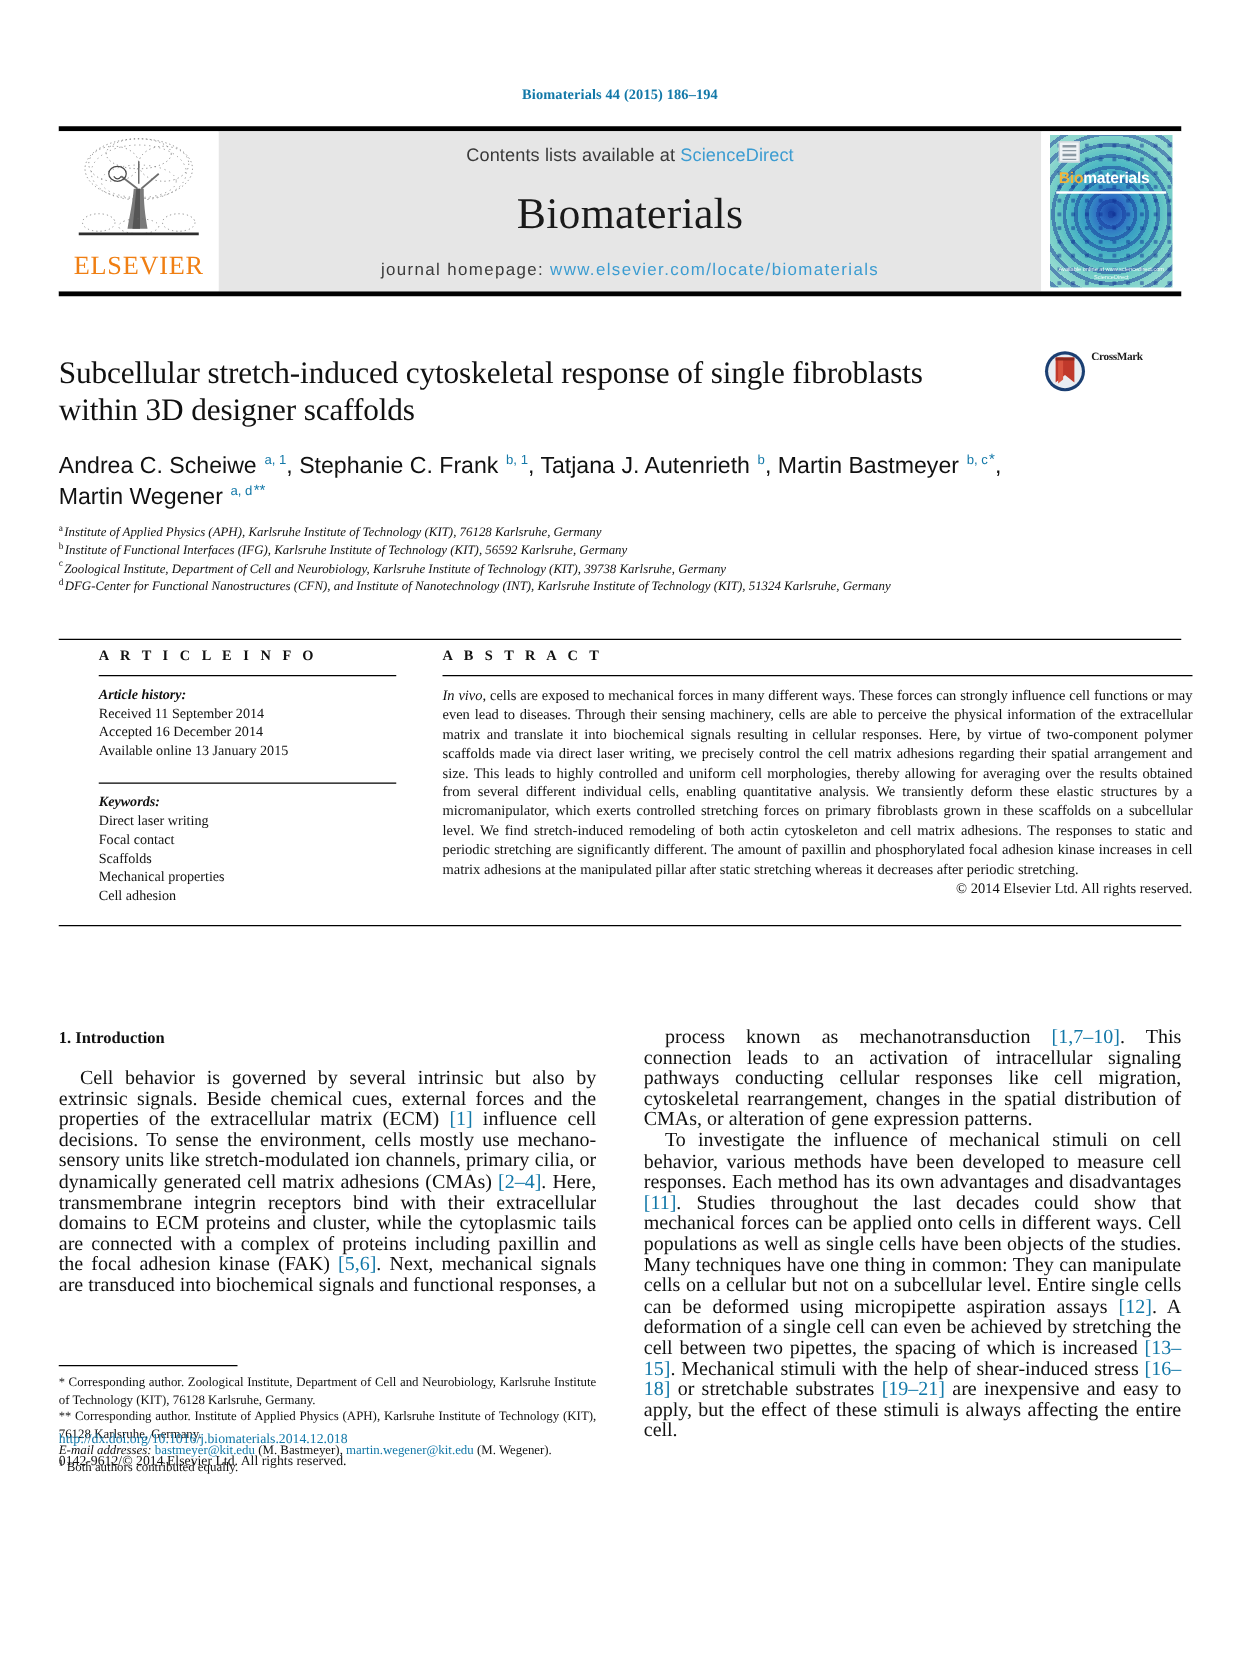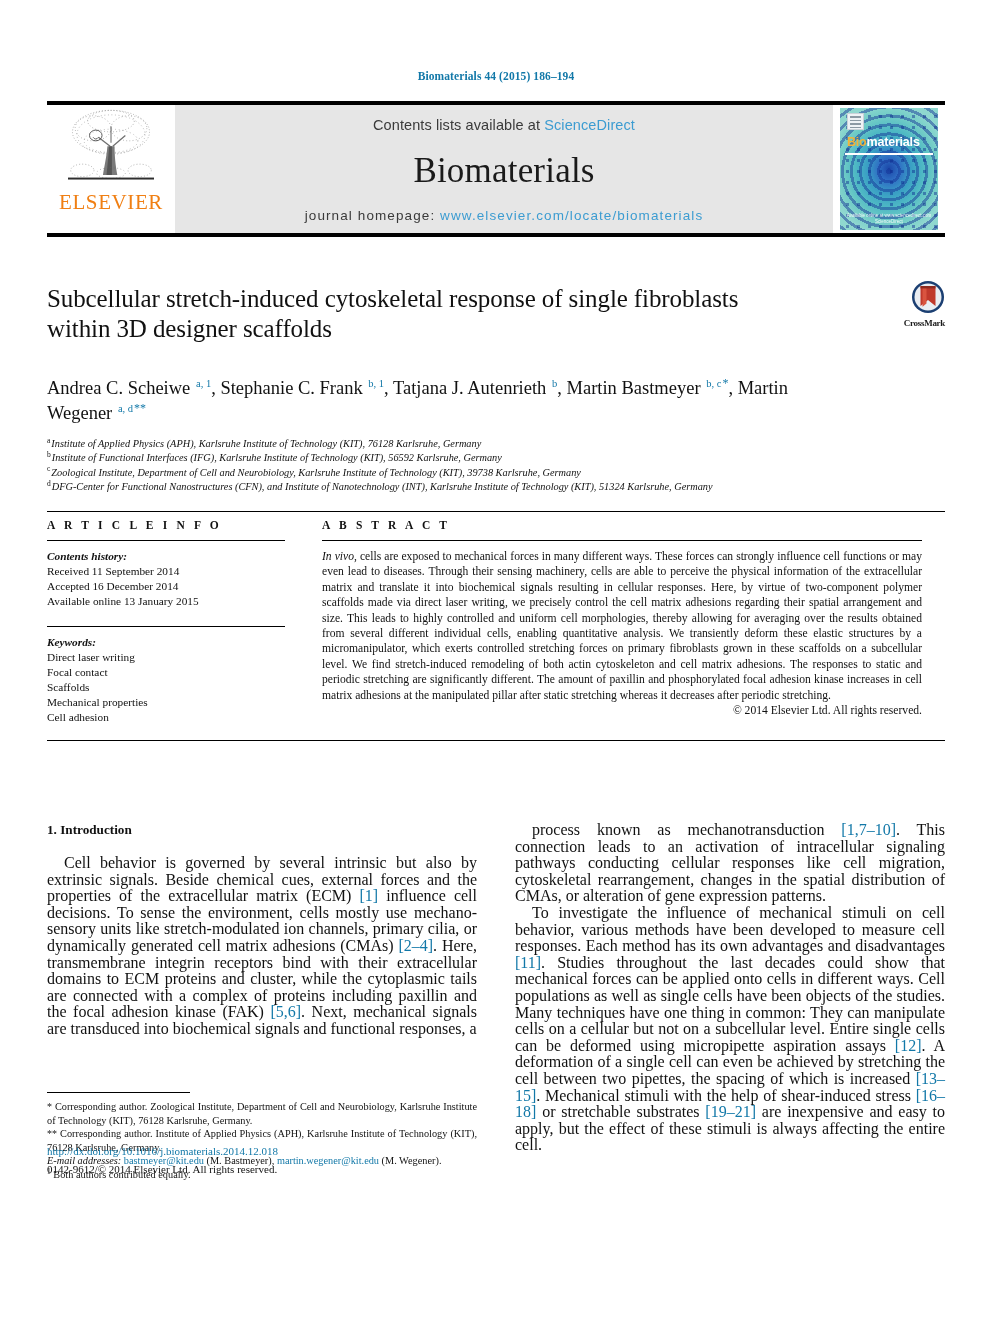--- a/index.html
+++ b/index.html
@@ -61,21 +61,21 @@
     height: 128px;
   }
 
   .elsevier-logo {
     width: 128px;
     flex: 0 0 128px;
     display: flex;
     flex-direction: column;
     justify-content: flex-end;
     align-items: center;
-    padding-bottom: 20px;
+    padding-bottom: 10px;
     box-sizing: border-box;
     background: #fff;
   }
   .tree-svg { display:block; }
   .elsevier-word {
     font-family: "Liberation Serif", serif;
     color: #f07f13;
     font-size: 21px;
     letter-spacing: 0.6px;
     line-height: 22px;
@@ -213,35 +213,34 @@
     color: #111;
     width: 760px;
     letter-spacing: -0.1px;
   }
   .crossmark {
     position: absolute;
     right: 0;
     top: -4px;
     width: 110px;
     display: flex;
-    align-items: flex-end;
+    align-items: flex-start;
     gap: 4px;
-    flex-direction: column;
   }
   .cm-word {
     font-family: "Liberation Serif", serif;
     font-size: 9px;
     font-weight: bold;
     color: #1b1b1b;
     letter-spacing: -0.3px;
   }
 
   .authors {
-    margin-top: 32px;
-    font-family: Liberation Serif, serif;
+    margin-top: 15px;
+    font-family: Liberation Sans, sans-serif;
     font-size: 18.5px;
     line-height: 25px;
     color: #111;
     width: 790px;
   }
   .authors sup {
     color: #1278a8;
     font-size: 10.5px;
     vertical-align: super;
     line-height: 0;
@@ -280,21 +279,21 @@
     background: #000;
     position: absolute;
     top: -8px;
     left: 0;
   }
   .band-cols {
     display: flex;
     flex-direction: row;
     gap: 37px;
   }
-  .col-info { width: 238px; flex: 0 0 238px; }
+  .col-info { width: 238px; flex: 0 0 238px; margin-left: 32px; }
   .col-abs { width: 600px; flex: 0 0 600px; }
 
   .secthead {
     font-family: "Liberation Serif", serif;
     font-size: 11.5px;
     font-weight: bold;
     letter-spacing: 3.2px;
     color: #111;
     margin-bottom: 9px;
   }
@@ -509,21 +508,21 @@
     </div>
   </div>
 
   <div class="band">
     <div class="band-top-rule"></div>
     <div class="band-cols">
 
       <div class="col-info">
         <div class="secthead">A R T I C L E   I N F O</div>
         <div class="hr-1"></div>
-        <div class="info-h">Contents history:</div>
+        <div class="info-h">Article history:</div>
         <div class="info-l">Received 11 September 2014</div>
         <div class="info-l">Accepted 16 December 2014</div>
         <div class="info-l">Available online 13 January 2015</div>
         <div class="info-gap"></div>
         <div class="hr-2"></div>
         <div class="info-h">Keywords:</div>
         <div class="info-l">Direct laser writing</div>
         <div class="info-l">Focal contact</div>
         <div class="info-l">Scaffolds</div>
         <div class="info-l">Mechanical properties</div>

